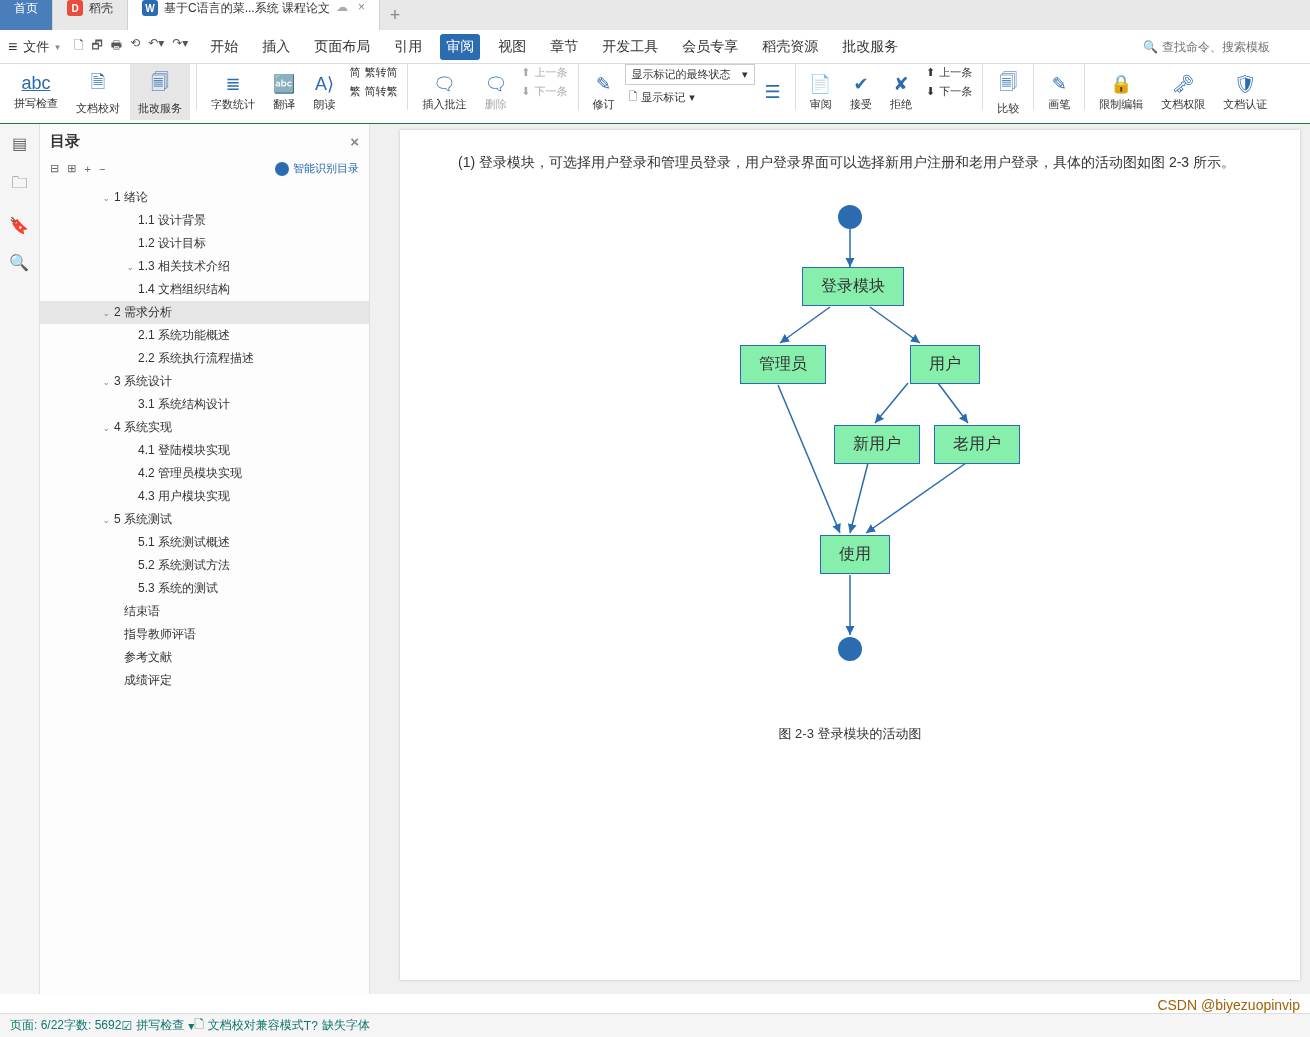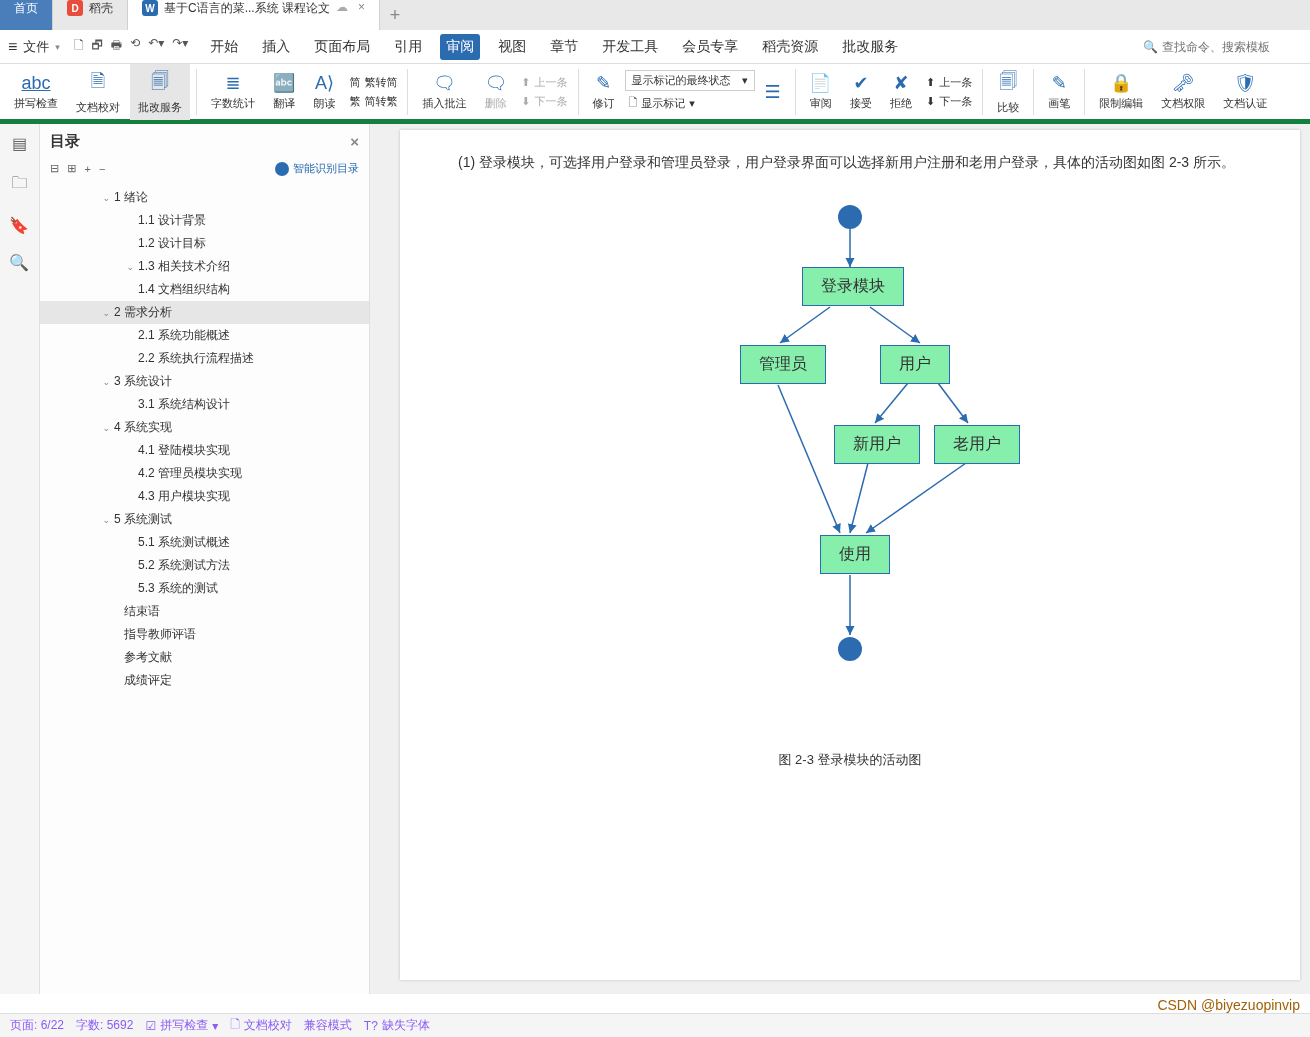--- a/index.html
+++ b/index.html
@@ -17,21 +17,21 @@
 .menu-left { display: flex; align-items: center; gap: 6px; }
 .ham { font-size: 16px; }
 .file-lbl { font-size: 13px; }
 .qa-icons { display: flex; gap: 8px; margin-left: 10px; color: #555; }
 .qa-icons span { cursor: pointer; }
 .menu-tabs { display: flex; gap: 12px; margin-left: 12px; font-size: 14px; }
 .menu-tabs .mt { cursor: pointer; padding: 4px 6px; }
 .menu-tabs .mt.active { background: #2b6cb0; color: #fff; border-radius: 3px; }
 .search-box { margin-left: auto; color: #aaa; display: flex; align-items: center; gap: 4px; }
 .search-box input { border: none; outline: none; font-size: 12px; width: 140px; }
-.ribbon { height: 60px; display: flex; align-items: center; border-bottom: 5px solid #15803d; padding: 0 6px; gap: 2px; }
+.ribbon { height: 60px; display: flex; align-items: flex-start; border-bottom: 1px solid #15803d; padding: 0 6px; gap: 2px; }
 .rgroup { display: flex; flex-direction: column; align-items: center; justify-content: center; padding: 2px 8px; height: 56px; cursor: pointer; font-size: 11px; gap: 2px; }
 .rgroup.sel { background: #e6e6e6; }
 .rgroup .ricon { font-size: 18px; color: #2b6cb0; }
 .rvsep { width: 1px; height: 46px; background: #ddd; margin: 0 4px; }
 .rcol { display: flex; flex-direction: column; gap: 2px; justify-content: center; font-size: 11px; }
 .rcol .row { display: flex; align-items: center; gap: 4px; cursor: pointer; padding: 1px 4px; }
 .dropdown { border: 1px solid #ccc; padding: 2px 6px; font-size: 11px; display: flex; align-items: center; gap: 4px; min-width: 130px; justify-content: space-between; }
 .main { display: flex; height: 870px; }
 .lefticons { width: 40px; background: #f5f5f5; border-right: 1px solid #e0e0e0; display: flex; flex-direction: column; align-items: center; padding-top: 10px; gap: 18px; color: #666; }
 .lefticons span { cursor: pointer; font-size: 16px; }
@@ -46,23 +46,23 @@
 .lvl1 { padding-left: 60px; }
 .lvl2 { padding-left: 84px; }
 .lvl3 { padding-left: 100px; }
 .lvl0 { padding-left: 70px; }
 .doc-area { flex: 1; background: #f0f0f0; overflow: hidden; position: relative; }
 .page { background: #fff; margin: 6px 0 0 30px; width: 900px; height: 850px; padding: 20px 30px; box-shadow: 0 0 3px rgba(0,0,0,.2); position: relative; }
 .page p { font-size: 14px; line-height: 1.8; text-indent: 2em; }
 .flow { position: relative; width: 400px; height: 520px; margin: 30px auto 0; }
 .node { position: absolute; border: 1.5px solid #2b6cb0; background: #86efac; padding: 8px 18px; font-size: 16px; }
 .circ { width: 24px; height: 24px; background: #2b6cb0; border-radius: 50%; position: absolute; }
-.caption { text-align: center; font-size: 13px; margin-top: 26px; }
+.caption { text-align: center; font-size: 13px; margin-top: 0; }
 svg.lines { position: absolute; top: 0; left: 0; width: 100%; height: 100%; }
-.statusbar { position: absolute; bottom: 0; left: 0; right: 0; height: 24px; background: #f5f5f5; border-top: 1px solid #ddd; display: flex; align-items: center; padding: 0 10px; gap: 12px; font-size: 12px; color: #8b5cf6; }
+.statusbar { position: absolute; bottom: 0; left: 0; right: 0; height: 24px; background: #f5f5f5; border-top: 1px solid #ddd; display: flex; align-items: center; padding: 0 10px; gap: 0; font-size: 12px; color: #0f766e; }
 .statusbar .sbtn { cursor: pointer; display: flex; align-items: center; gap: 4px; }
 .watermark { position: absolute; bottom: 24px; right: 10px; color: #a16207; font-size: 14px; }
 .cloud-icon{width:14px;height:14px;background:#2b6cb0;border-radius:50%;display:inline-block}
 </style>
 </head>
 <body>
 
 <div class="tabbar">
   <div class="tab home">
       <span>首页</span>
@@ -364,21 +364,21 @@
           <line x1="258" y1="178" x2="225" y2="218" stroke="#2b6cb0" stroke-width="1.5" marker-end="url(#ah)"></line>
           <line x1="288" y1="178" x2="318" y2="218" stroke="#2b6cb0" stroke-width="1.5" marker-end="url(#ah)"></line>
           <line x1="128" y1="180" x2="190" y2="328" stroke="#2b6cb0" stroke-width="1.5" marker-end="url(#ah)"></line>
           <line x1="218" y1="258" x2="200" y2="328" stroke="#2b6cb0" stroke-width="1.5" marker-end="url(#ah)"></line>
           <line x1="316" y1="258" x2="216" y2="328" stroke="#2b6cb0" stroke-width="1.5" marker-end="url(#ah)"></line>
           <line x1="200" y1="370" x2="200" y2="430" stroke="#2b6cb0" stroke-width="1.5" marker-end="url(#ah)"></line>
         </svg>
         <div class="circ" style="left:188px;top:0"></div>
         <div class="node" style="left:152px;top:62px"><span>登录模块</span></div>
         <div class="node" style="left:90px;top:140px"><span>管理员</span></div>
-        <div class="node" style="left:230px;top:140px"><span>用户</span></div>
+        <div class="node" style="left:260px;top:140px"><span>用户</span></div>
         <div class="node" style="left:184px;top:220px"><span>新用户</span></div>
         <div class="node" style="left:284px;top:220px"><span>老用户</span></div>
         <div class="node" style="left:170px;top:330px"><span>使用</span></div>
         <div class="circ" style="left:188px;top:432px"></div>
       </div>
       <div class="caption">图 2-3  登录模块的活动图</div>
     </div>
   </div>
 </div>
 

